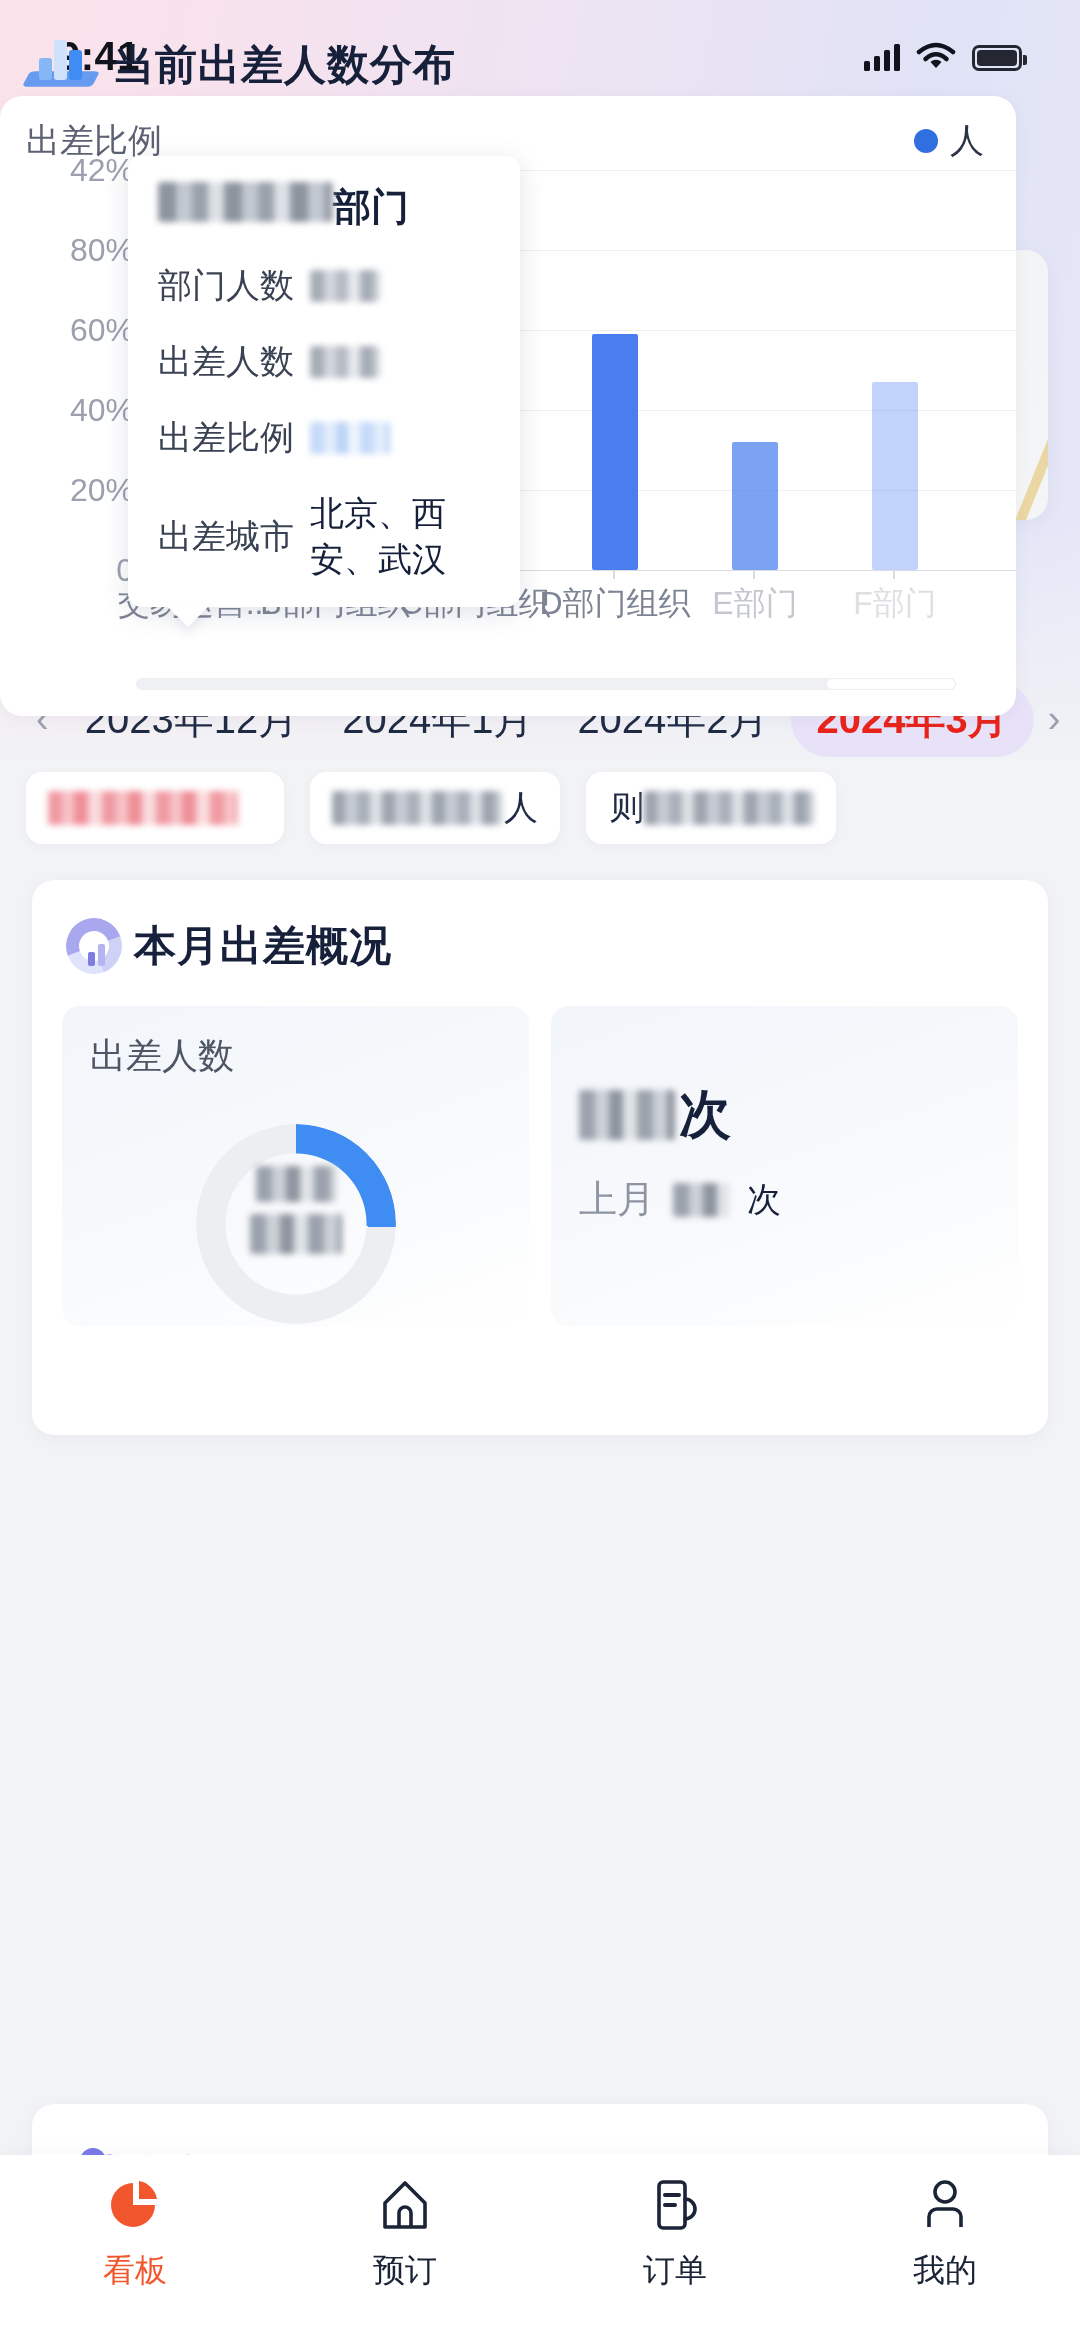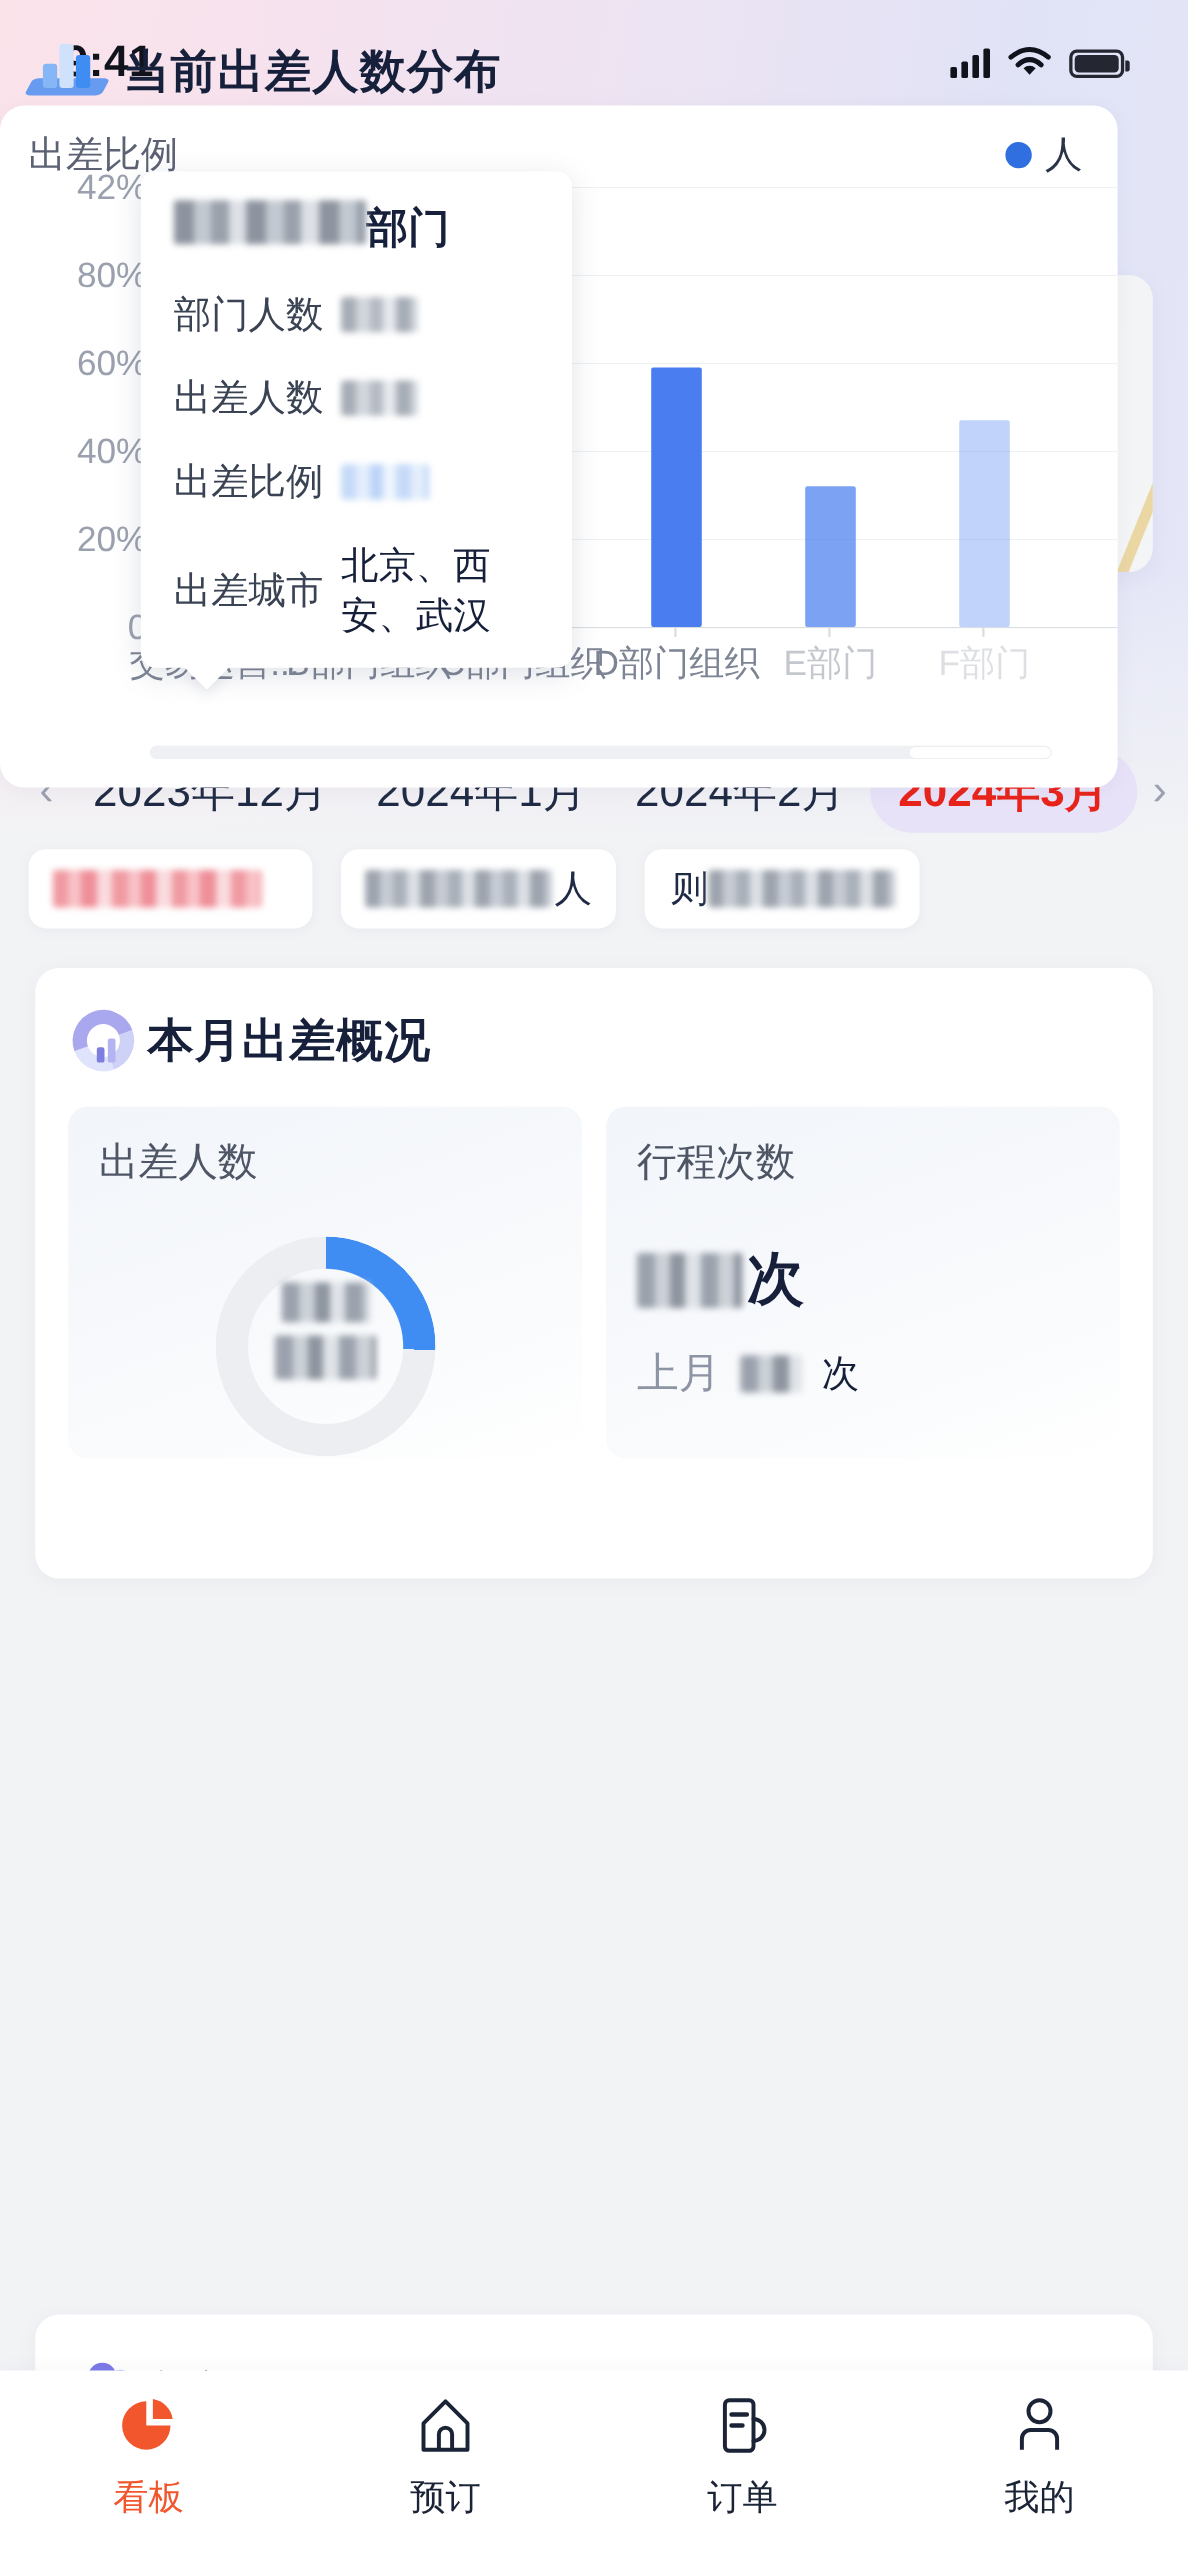--- a/index.html
+++ b/index.html
@@ -362,21 +362,20 @@
       <div class="mini">
         <h4>出差人数</h4>
         <div class="donut"></div>
         <div class="donut-vals">
           <span class="redact blk"></span>
           <span class="redact blk blk2"></span>
         </div>
       </div>
 
       <div class="mini">
-        <h4>行程次数</h4>
         <div class="big-line">
           <span class="redact blk"></span>
           <span class="unit">次</span>
         </div>
         <div class="sub-line">
           <span class="lbl">上月</span>
           <span class="redact blk"></span>
           <span class="unit">次</span>
         </div>
       </div>

